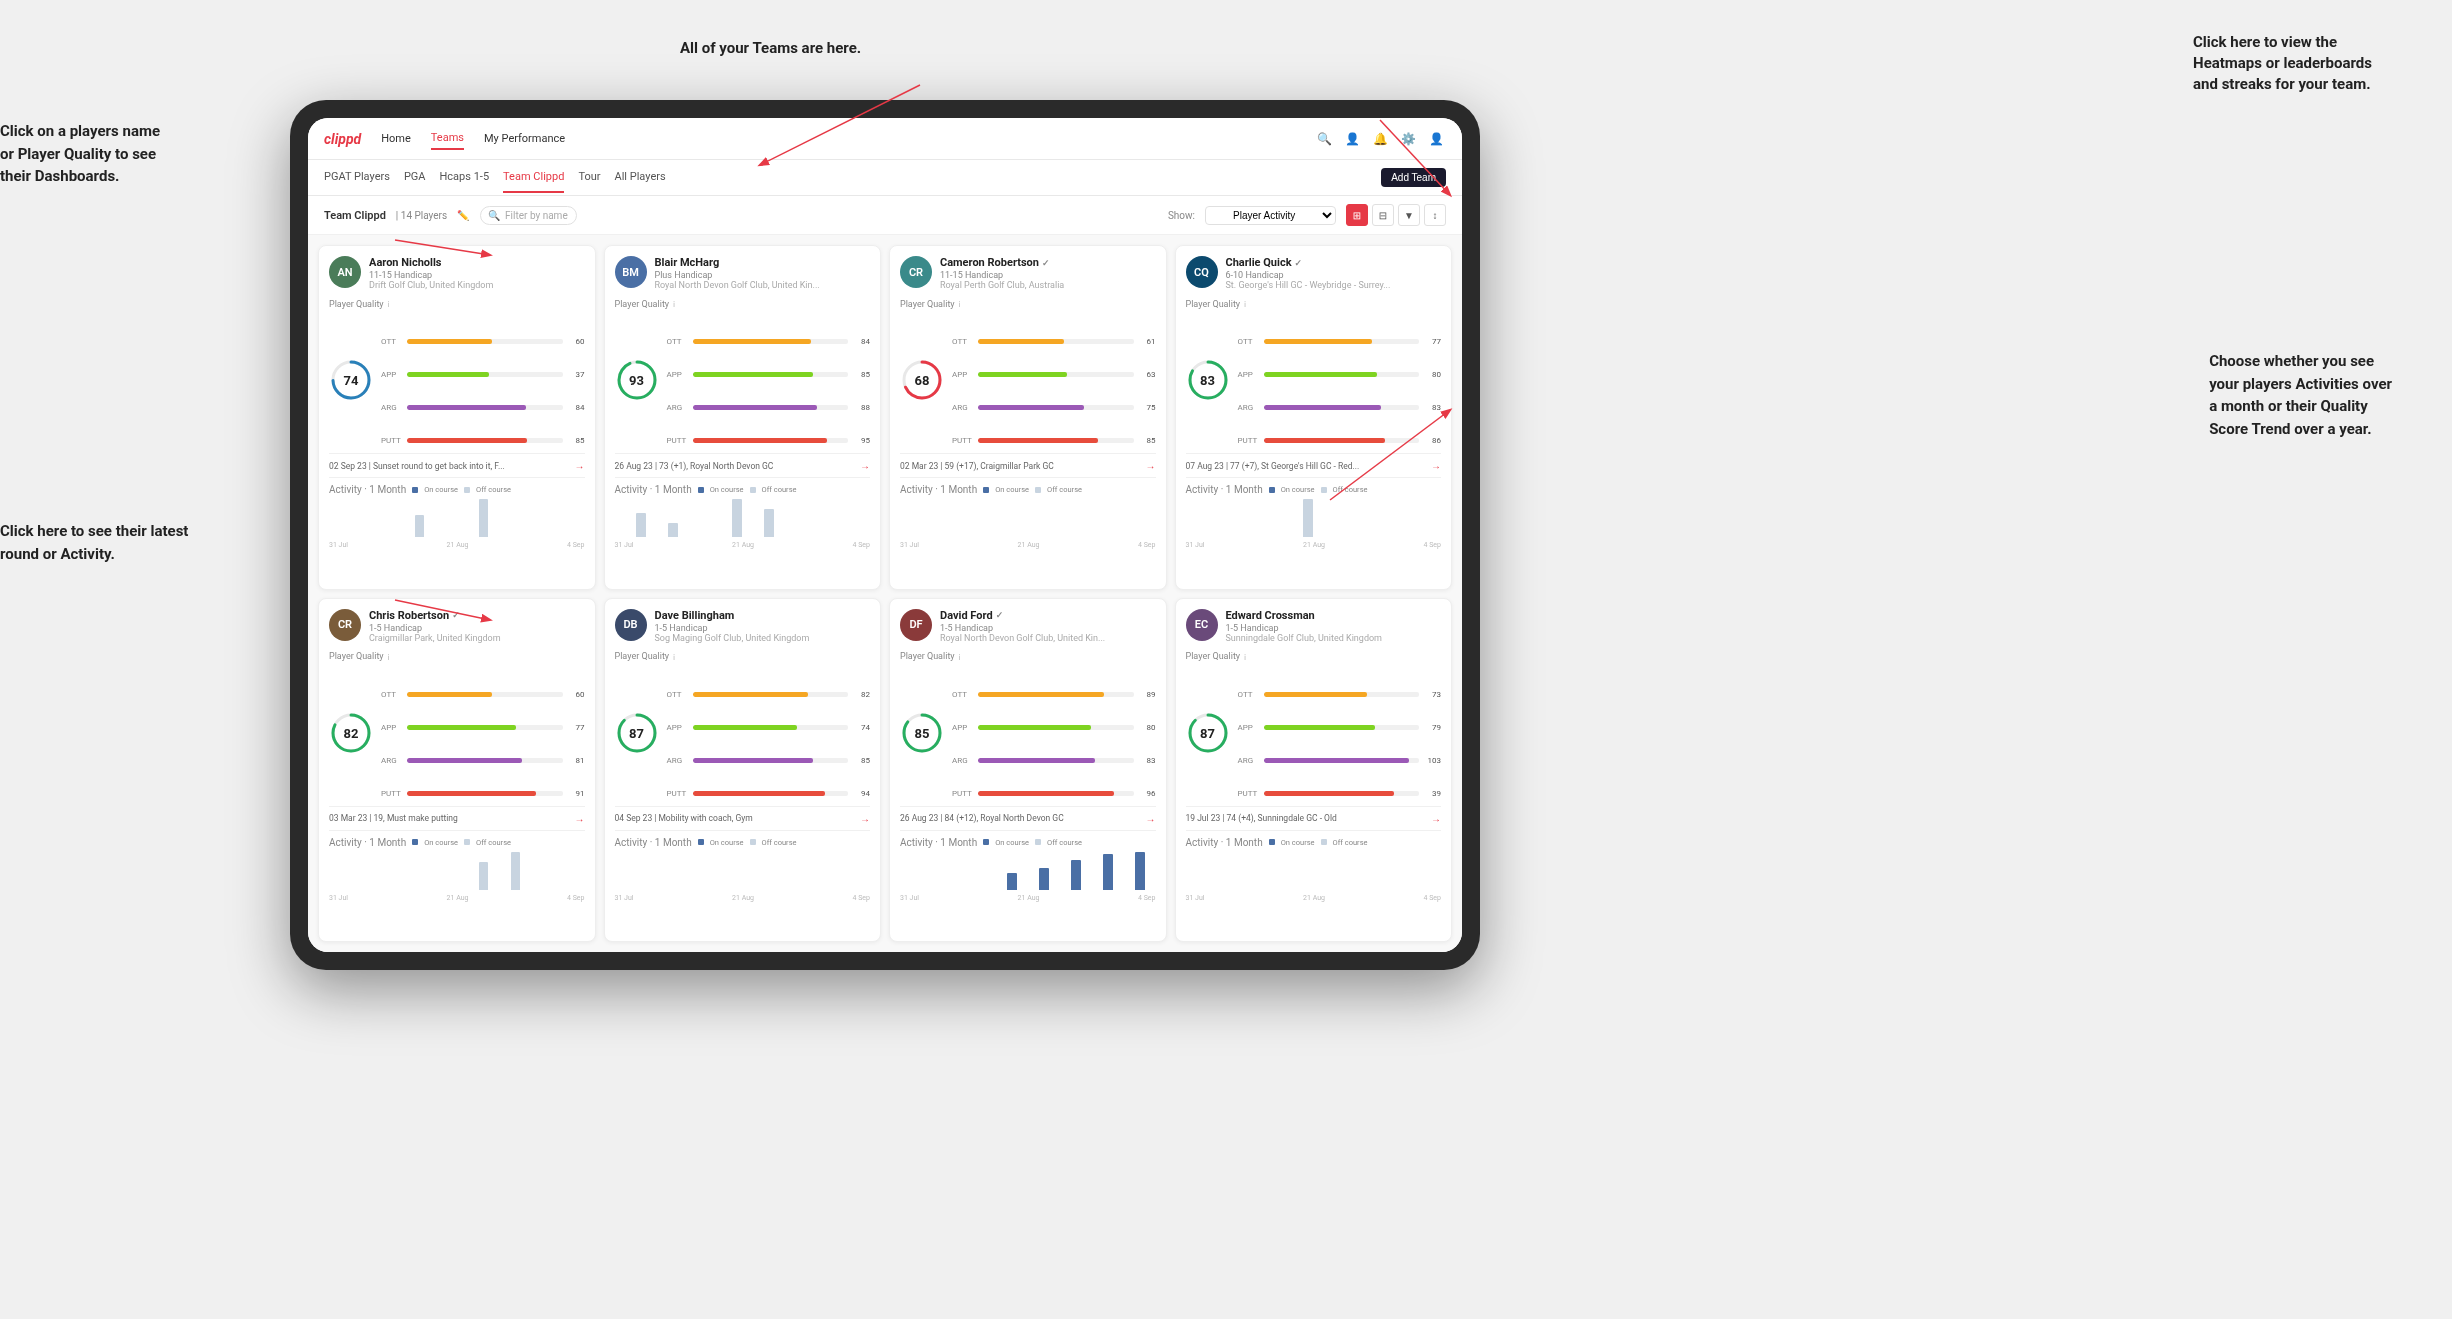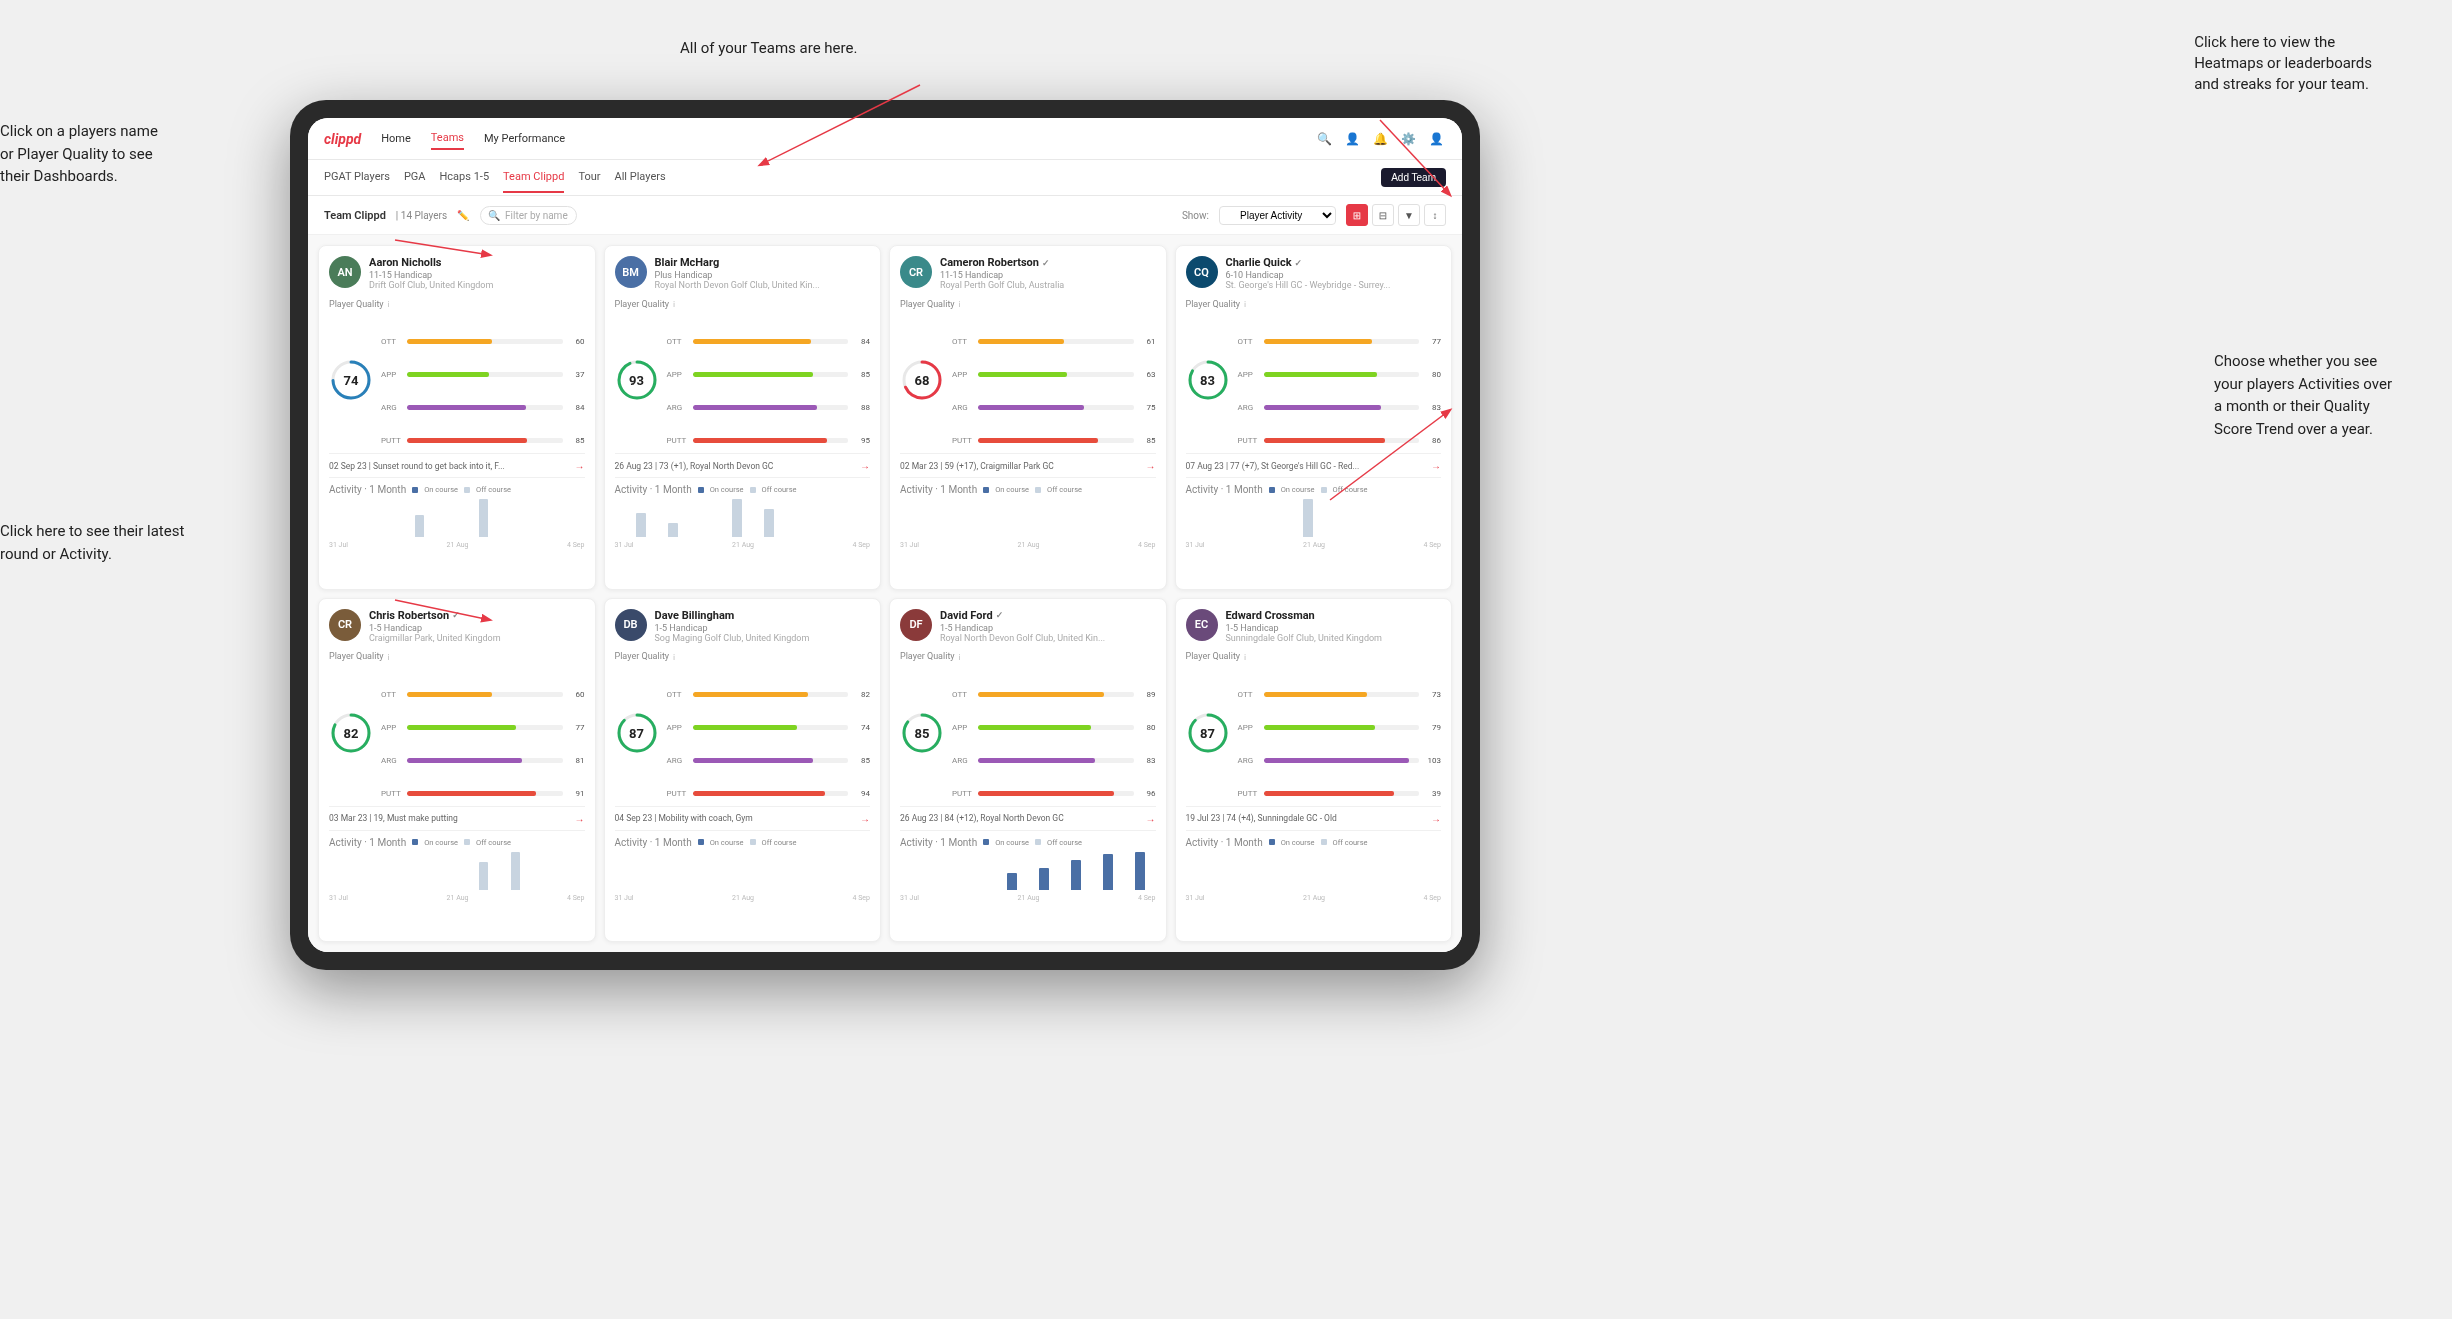--- a/index.html
+++ b/index.html
@@ -139,21 +139,21 @@
       gap: 4px;
       font-size: 10px;
       color: #aaa;
     }
     .header-spacer { flex: 1; }
     .show-label { font-size: 10px; color: #888; }
     .show-select {
       font-size: 10px;
       border: 1px solid #e0e0e0;
       border-radius: 4px;
-      padding: 2px 16px;
+      padding: 2px 23px;
       background: #fff;
     }
     .view-icons { display: flex; gap: 4px; align-items: center; }
     .view-icon {
       width: 22px;
       height: 22px;
       display: flex;
       align-items: center;
       justify-content: center;
       border: 1px solid #e0e0e0;
@@ -344,21 +344,21 @@
       font-size: 7px;
       color: #bbb;
     }
 
     
     .annotation {
       position: absolute;
       font-size: 15px;
       color: #222;
       line-height: 1.4;
-      font-weight: 400;
+      font-weight: 700;
     }
 
     
     .arrows-overlay {
       position: absolute;
       top: 0;
       left: 0;
       width: 2452px;
       height: 1319px;
       pointer-events: none;

